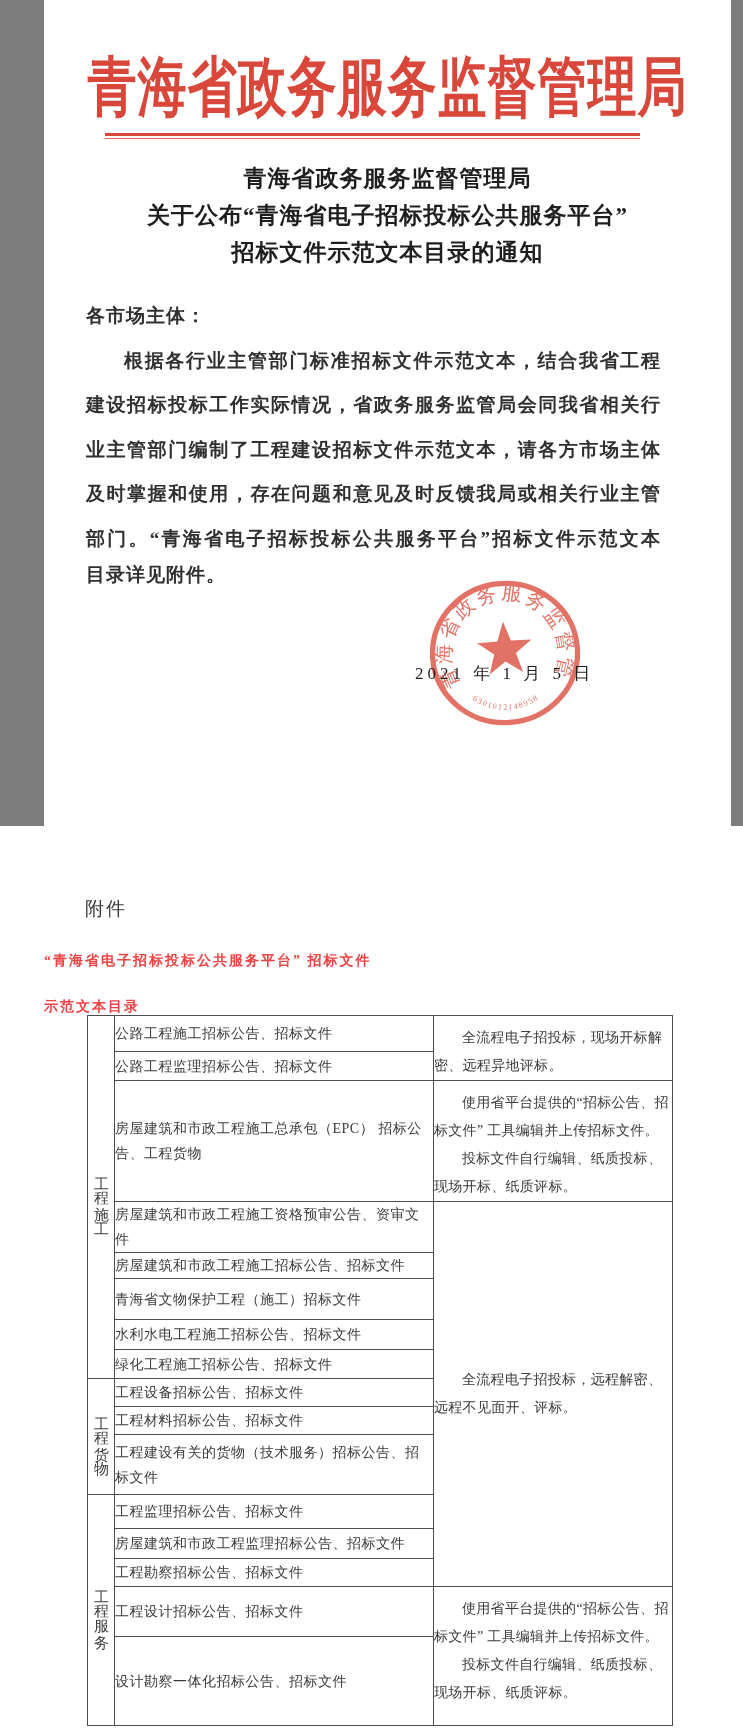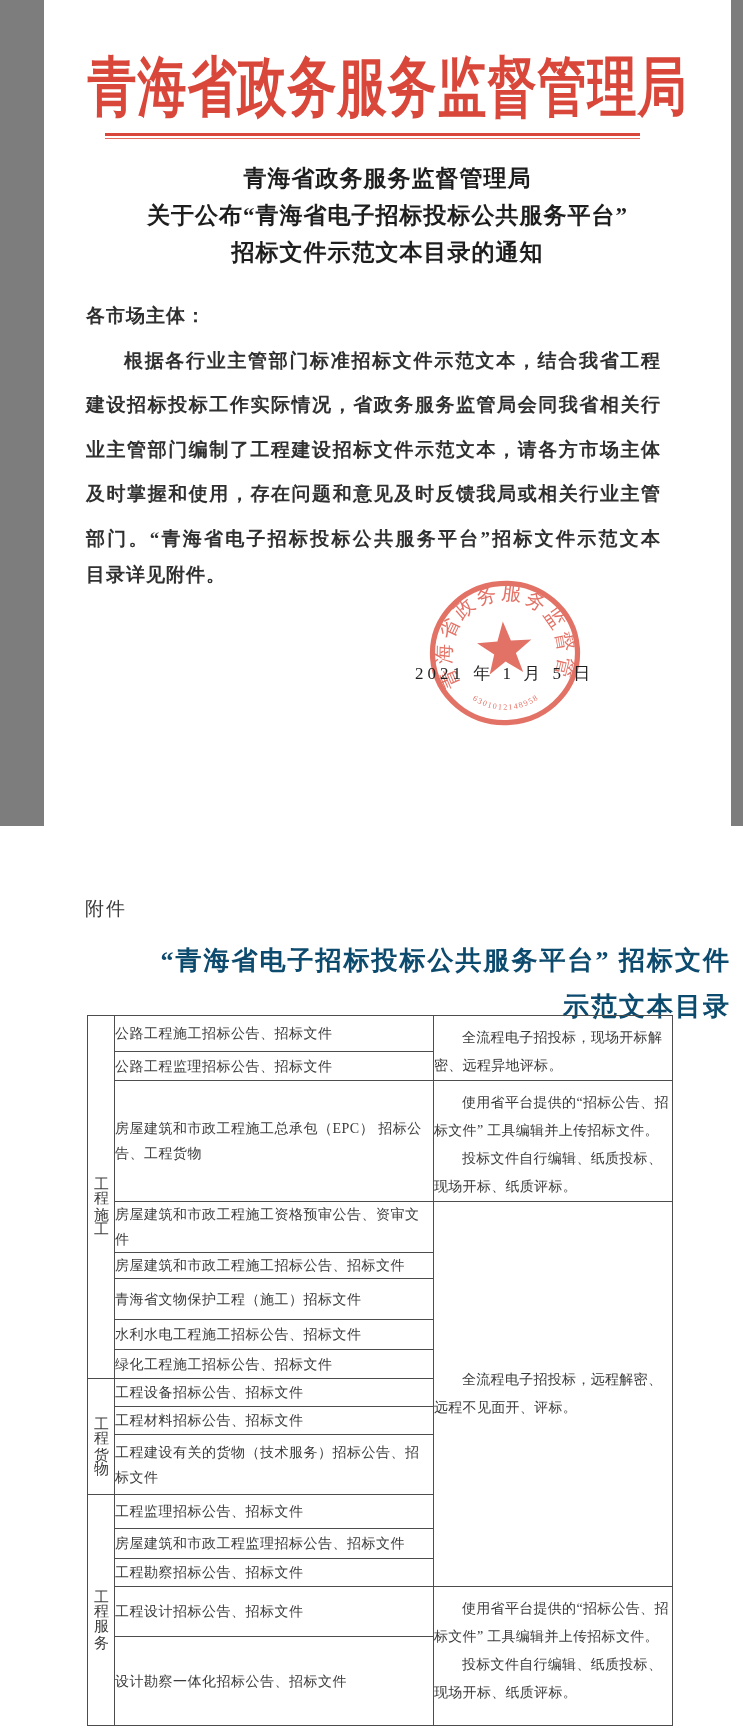--- a/index.html
+++ b/index.html
@@ -33,22 +33,22 @@
   .body-block .just{text-align:justify;text-align-last:justify;white-space:normal;margin-top:8px;}
   .body-block .indent{text-indent:2em;}
   .seal{position:absolute;left:418px;top:570px;width:174px;height:166px;opacity:.8;transform:rotate(-4deg);}
   .issue-date{
     position:absolute;left:415px;top:662px;width:200px;
     font-size:17px;color:#1f1f1f;letter-spacing:4px;white-space:nowrap;
   }
   
   .attach-label{position:absolute;left:85px;top:896px;font-size:19px;color:#3a3a3a;letter-spacing:2px;}
   .appendix-title{
-    position:absolute;left:44px;top:938px;width:687px;text-align:right;
-    font-size:26px;font-weight:700;color:#0c4a6e;letter-spacing:2px;line-height:46px;
+    position:absolute;left:44px;top:938px;width:687px;text-align:left;
+    font-size:14px;font-weight:700;color:#ef4444;letter-spacing:2px;line-height:46px;
   }
   table.catalog{
     position:absolute;left:87px;top:1015px;width:585px;height:675px;
     border-collapse:collapse;table-layout:fixed;
     font-size:14px;color:#3b3b3b;
   }
   table.catalog td{border:1px solid #4d4d4d;padding:0;vertical-align:middle;}
   td.cat{width:27px;text-align:center;}
   td.cat span{
     display:inline-block;writing-mode:vertical-lr;text-orientation:upright;

